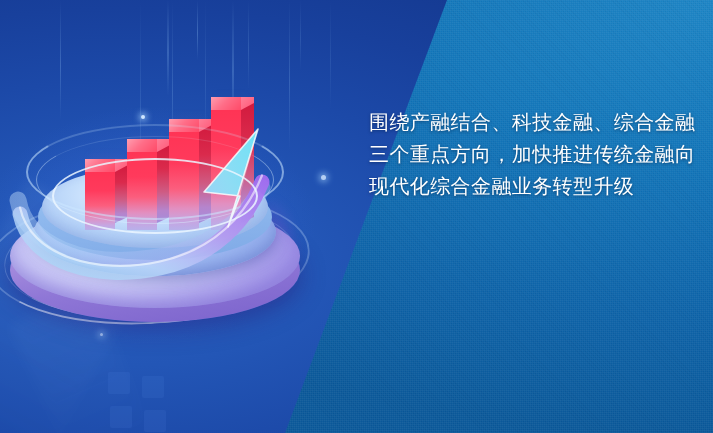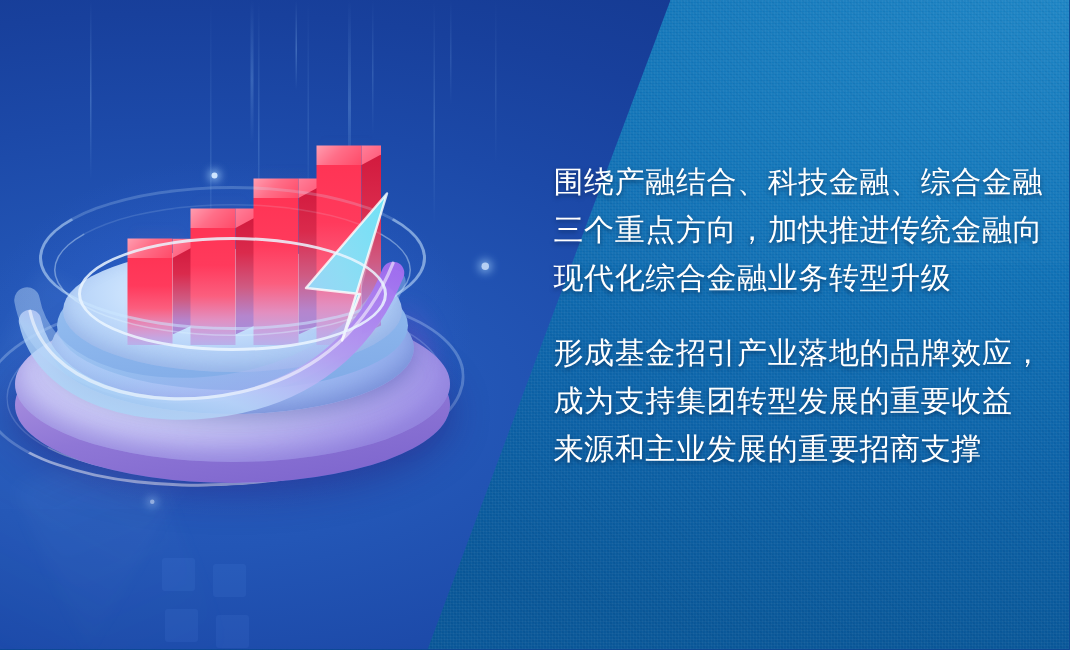--- a/index.html
+++ b/index.html
@@ -279,18 +279,15 @@
       <path d="M258,33 L228,131 L240,100 Z" fill="rgba(255,255,255,.18)"></path>
     </svg>
 
     <div class="ellipse deck-ring"></div>
   </div>
 
   <div class="copy">
     <div class="para first">围绕产融结合、科技金融、综合金融
 三个重点方向，加快推进传统金融向
 现代化综合金融业务转型升级</div>
-    <div class="para second">形成基金招引产业落地的品牌效应，
-成为支持集团转型发展的重要收益
-来源和主业发展的重要招商支撑</div>
   </div>
 
 </div>
 
 </body></html>

